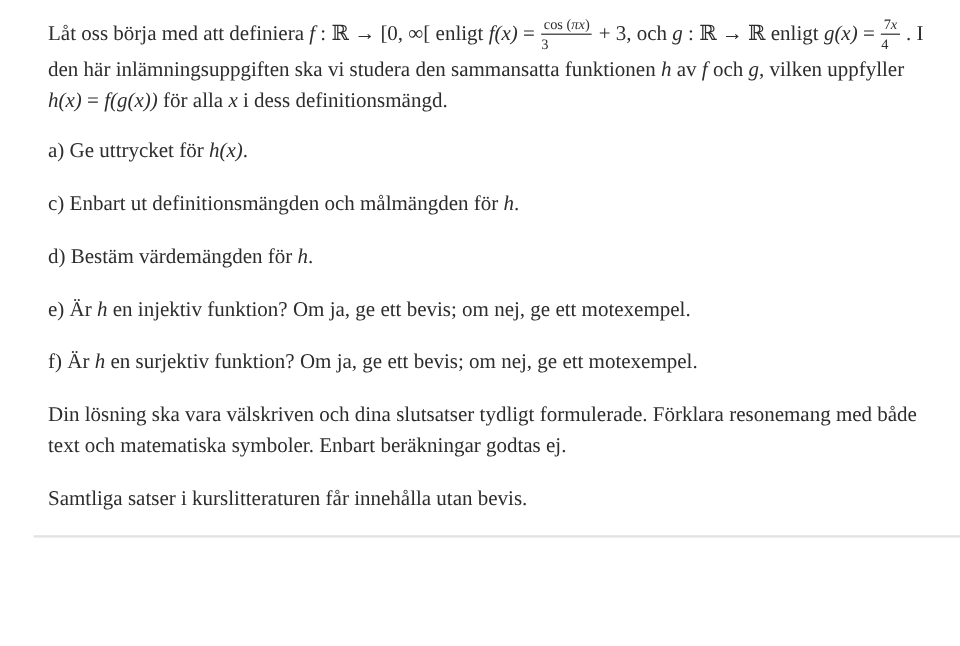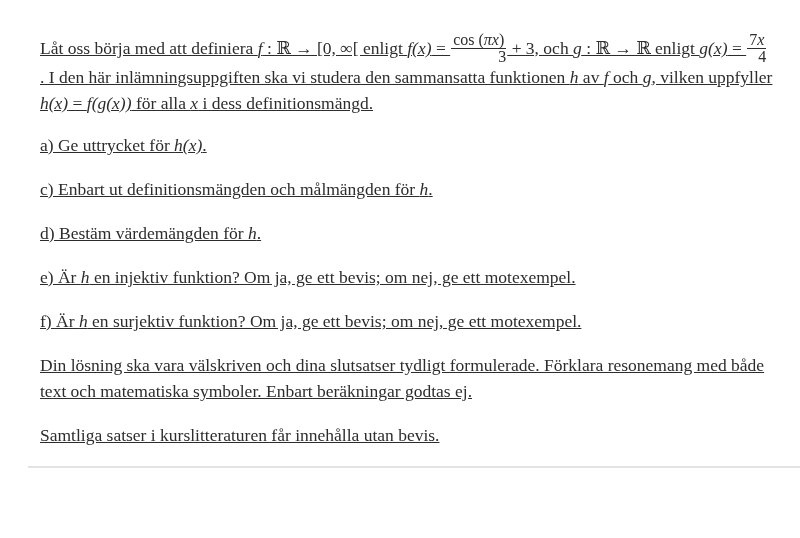--- a/index.html
+++ b/index.html
@@ -17,37 +17,35 @@
     color: #2d2d2d;
     -webkit-font-smoothing: antialiased;
   }
   main {
     padding: 13px 25px 0 40px;
     box-sizing: border-box;
     width: 800px;
   }
   .para {
     margin: 0 0 18px 0;
-    text-decoration: underline;
   }
   .para.intro {
     margin-bottom: 16px;
   }
   
   .mr { font-style: normal; }
   .mi { font-style: italic; }
   
   .frac {
     display: inline-block;
-    text-align: right;
+    text-align: left;
     vertical-align: -8px;
-    font-size: 16px;
+    font-size: 12px;
     line-height: 14px;
     padding: 0 1px;
-    margin-top: 20px;
   }
   .frac .num {
     display: block;
     border-bottom: 1px solid #2d2d2d;
     padding: 0 2px 1px 2px;
     white-space: nowrap;
   }
   .frac .den {
     display: block;
     padding-top: 1px;

